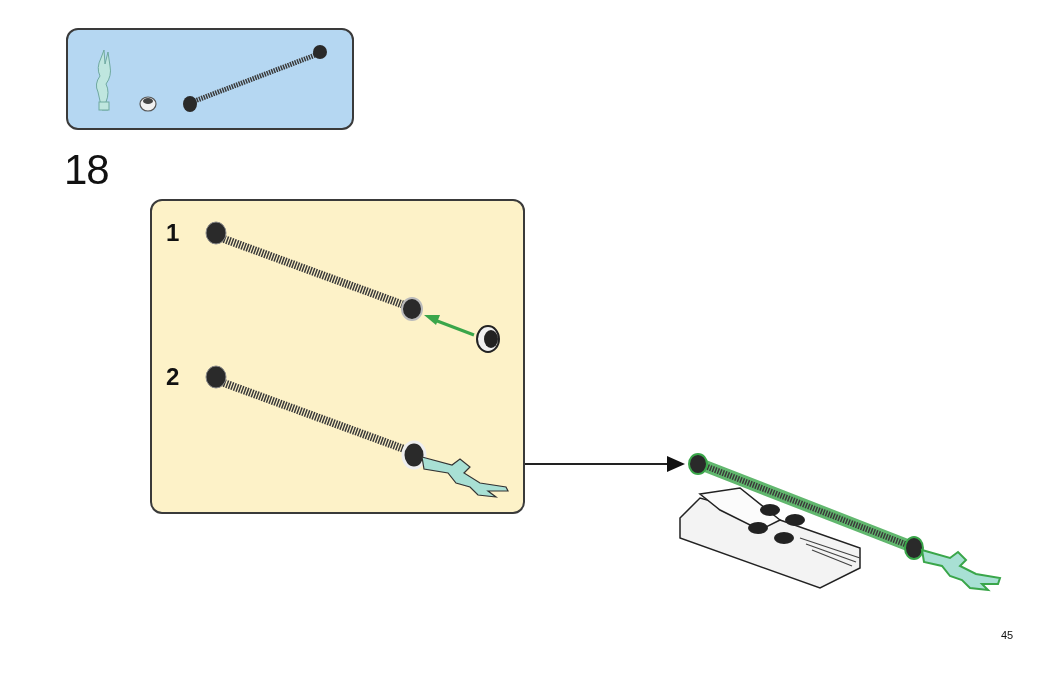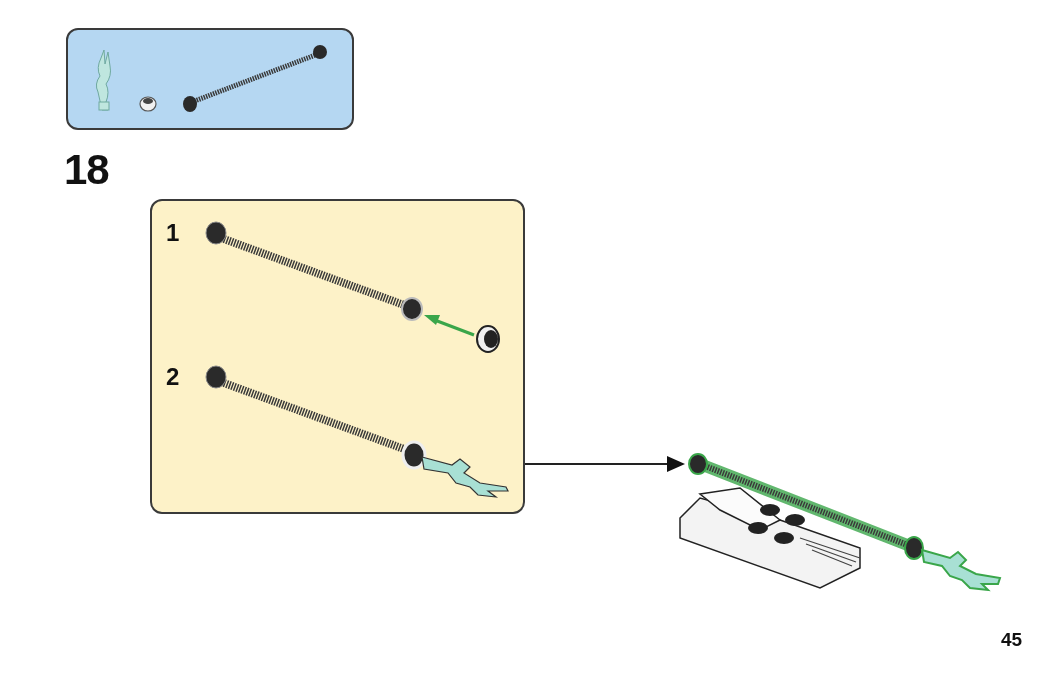--- a/index.html
+++ b/index.html
@@ -1,21 +1,21 @@
 <!DOCTYPE html>
 <html><head>
 <meta charset="utf-8">
 <style>
   html, body { margin:0; padding:0; background:#ffffff; }
   body { width:1050px; height:673px; position:relative; overflow:hidden; font-family:"Liberation Sans", sans-serif; }
   .parts-box { position:absolute; left:66px; top:28px; width:288px; height:102px; background:#b5d7f2; border:2px solid #3a3a3a; border-radius:12px; box-sizing:border-box; }
-  .step-num { position:absolute; left:64px; top:146px; font-size:42px; font-weight:bold; color:#111; letter-spacing:-1px; }
+  .step-num { position:absolute; left:64px; top:146px; font-size:42px; font-weight:normal; color:#111; letter-spacing:-1px; }
   .substep-box { position:absolute; left:150px; top:199px; width:375px; height:315px; background:#fdf2c8; border:2px solid #3a3a3a; border-radius:12px; box-sizing:border-box; }
   .substep-label { position:absolute; font-size:24px; font-weight:bold; color:#111; }
-  .page-num { position:absolute; left:1001px; top:629px; font-size:19px; font-weight:bold; color:#111; }
+  .page-num { position:absolute; left:1001px; top:629px; font-size:11px; font-weight:normal; color:#111; }
   svg { position:absolute; overflow:visible; }
 </style>
 </head>
 <body>
 
 <div class="parts-box">
   <svg width="288" height="102" style="left:0;top:0">
 
     <g>
       <path d="M34 80 L30 62 Q26 54 32 46 Q28 38 33 28 L36 20 L37 34 L40 22 L42 36 Q44 46 38 54 Q42 62 38 72 L40 80 Z" fill="#bfe6df" stroke="#6fa9a0" stroke-width="1"></path>

